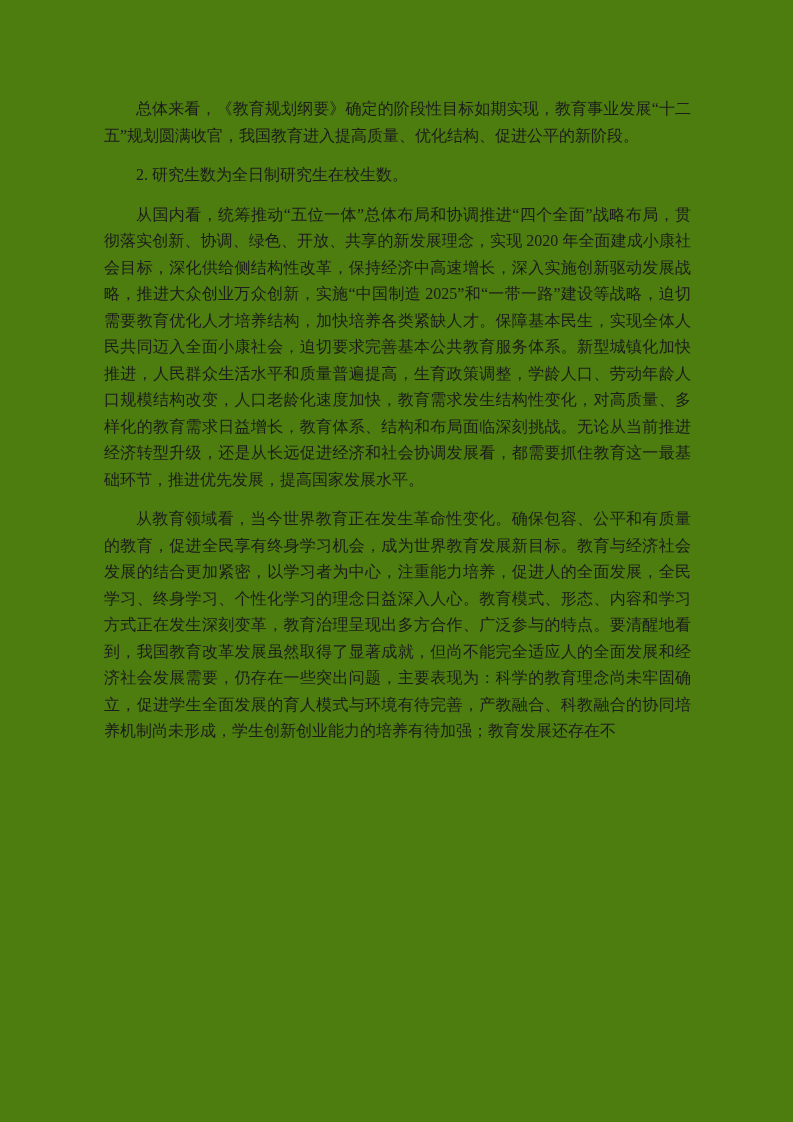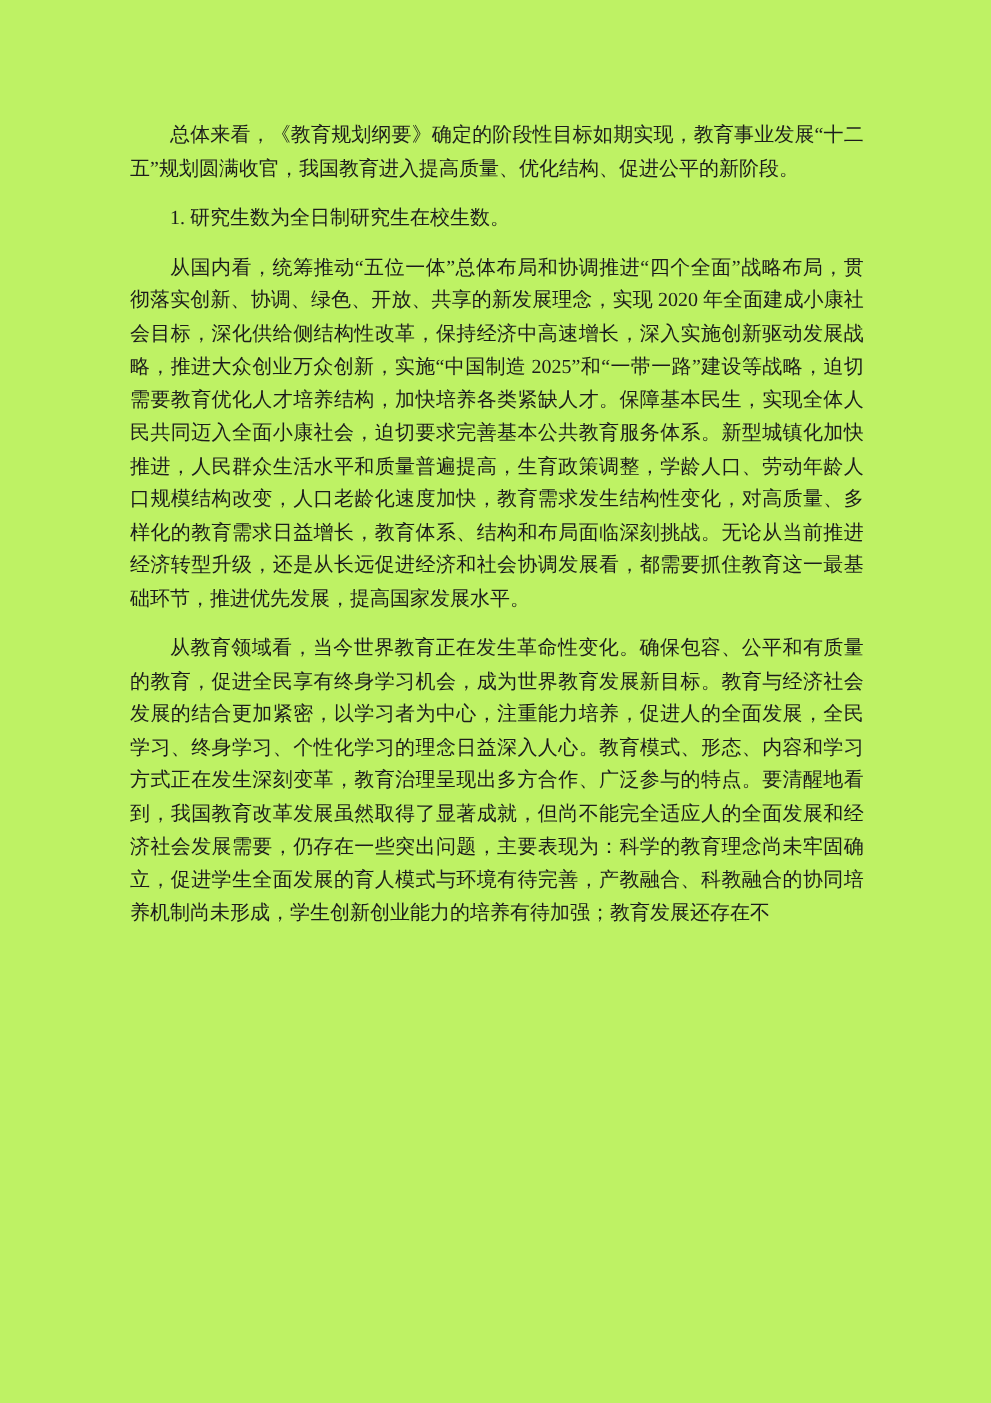--- a/index.html
+++ b/index.html
@@ -4,21 +4,21 @@
 <style>
   html, body {
     margin: 0;
     padding: 0;
     background: #ffffff;
   }
   .page {
     position: relative;
     width: 793px;
     height: 1122px;
-    background: #bef264;
+    background: #4d7c0f;
     overflow: hidden;
     font-family: "Liberation Serif", "DejaVu Serif", serif;
   }
   .content {
     position: absolute;
     left: 104px;
     top: 96px;
     width: 587px;
   }
   p.para {
@@ -32,17 +32,17 @@
     word-break: break-all;
     font-family: "Liberation Serif", "DejaVu Serif", serif;
   }
 </style>
 </head>
 <body>
 
 <div class="page">
   <div class="content">
     <p class="para">总体来看，《教育规划纲要》确定的阶段性目标如期实现，教育事业发展“十二五”规划圆满收官，我国教育进入提高质量、优化结构、促进公平的新阶段。</p>
-    <p class="para">1. 研究生数为全日制研究生在校生数。</p>
+    <p class="para">2. 研究生数为全日制研究生在校生数。</p>
     <p class="para">从国内看，统筹推动“五位一体”总体布局和协调推进“四个全面”战略布局，贯彻落实创新、协调、绿色、开放、共享的新发展理念，实现 2020 年全面建成小康社会目标，深化供给侧结构性改革，保持经济中高速增长，深入实施创新驱动发展战略，推进大众创业万众创新，实施“中国制造 2025”和“一带一路”建设等战略，迫切需要教育优化人才培养结构，加快培养各类紧缺人才。保障基本民生，实现全体人民共同迈入全面小康社会，迫切要求完善基本公共教育服务体系。新型城镇化加快推进，人民群众生活水平和质量普遍提高，生育政策调整，学龄人口、劳动年龄人口规模结构改变，人口老龄化速度加快，教育需求发生结构性变化，对高质量、多样化的教育需求日益增长，教育体系、结构和布局面临深刻挑战。无论从当前推进经济转型升级，还是从长远促进经济和社会协调发展看，都需要抓住教育这一最基础环节，推进优先发展，提高国家发展水平。</p>
     <p class="para">从教育领域看，当今世界教育正在发生革命性变化。确保包容、公平和有质量的教育，促进全民享有终身学习机会，成为世界教育发展新目标。教育与经济社会发展的结合更加紧密，以学习者为中心，注重能力培养，促进人的全面发展，全民学习、终身学习、个性化学习的理念日益深入人心。教育模式、形态、内容和学习方式正在发生深刻变革，教育治理呈现出多方合作、广泛参与的特点。要清醒地看到，我国教育改革发展虽然取得了显著成就，但尚不能完全适应人的全面发展和经济社会发展需要，仍存在一些突出问题，主要表现为：科学的教育理念尚未牢固确立，促进学生全面发展的育人模式与环境有待完善，产教融合、科教融合的协同培养机制尚未形成，学生创新创业能力的培养有待加强；教育发展还存在不</p>
   </div>
 </div>
 
 </body></html>

